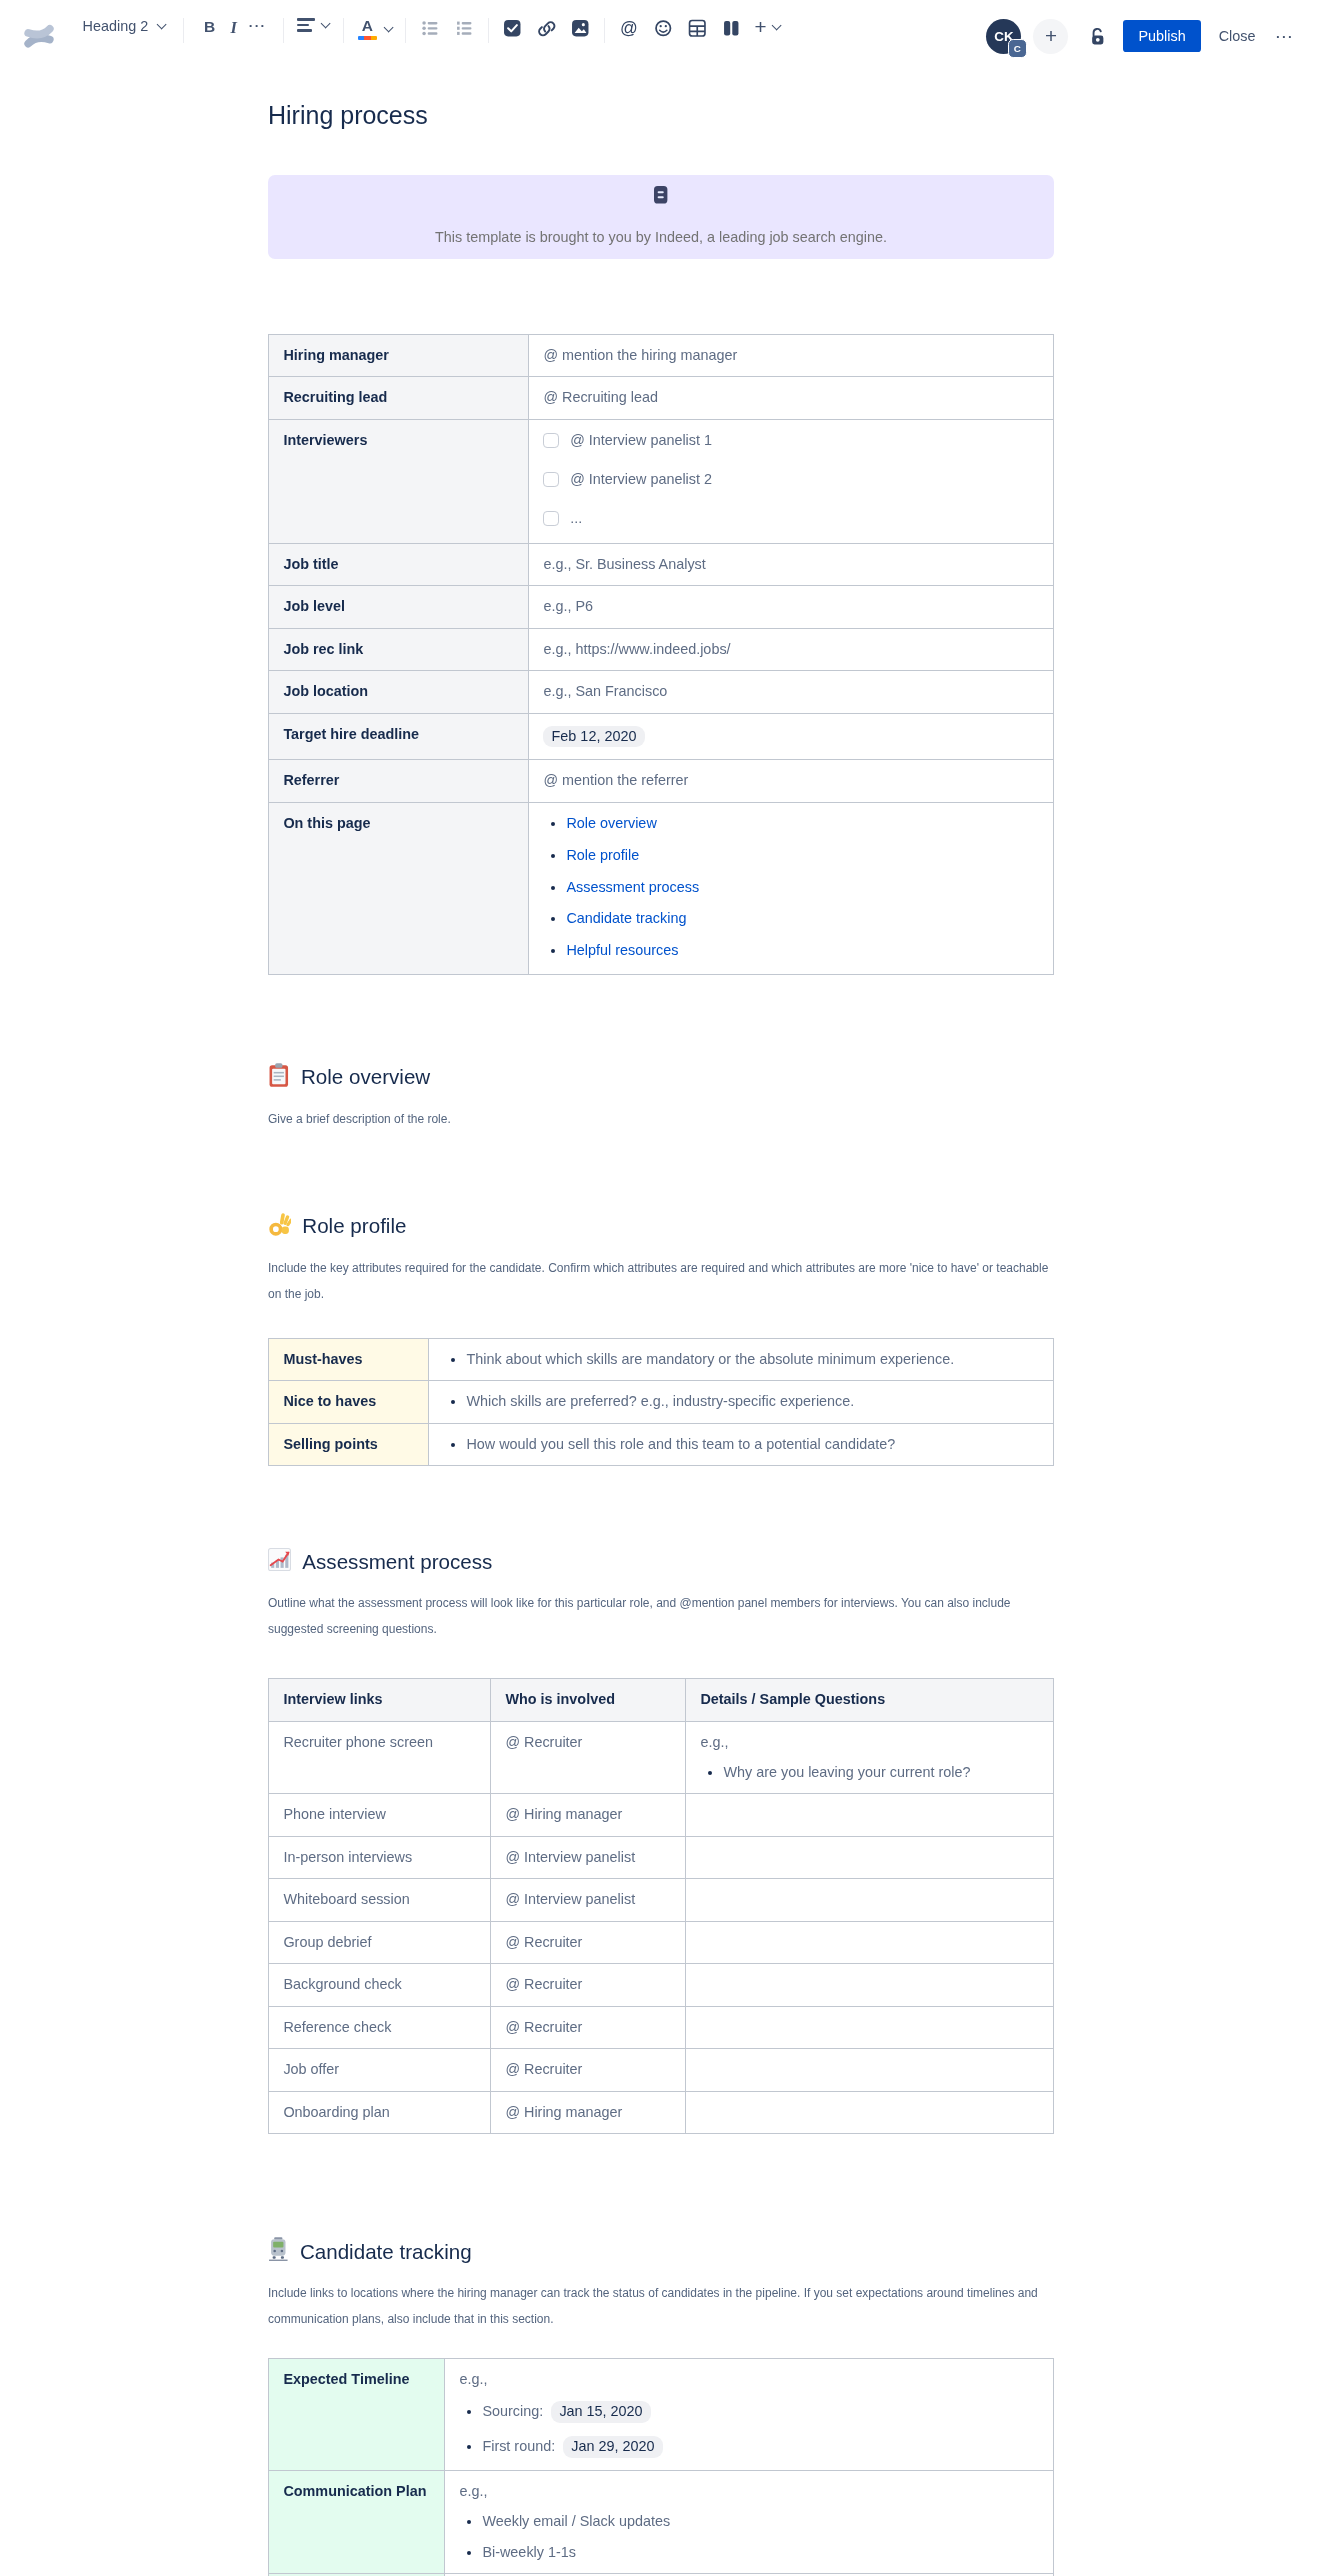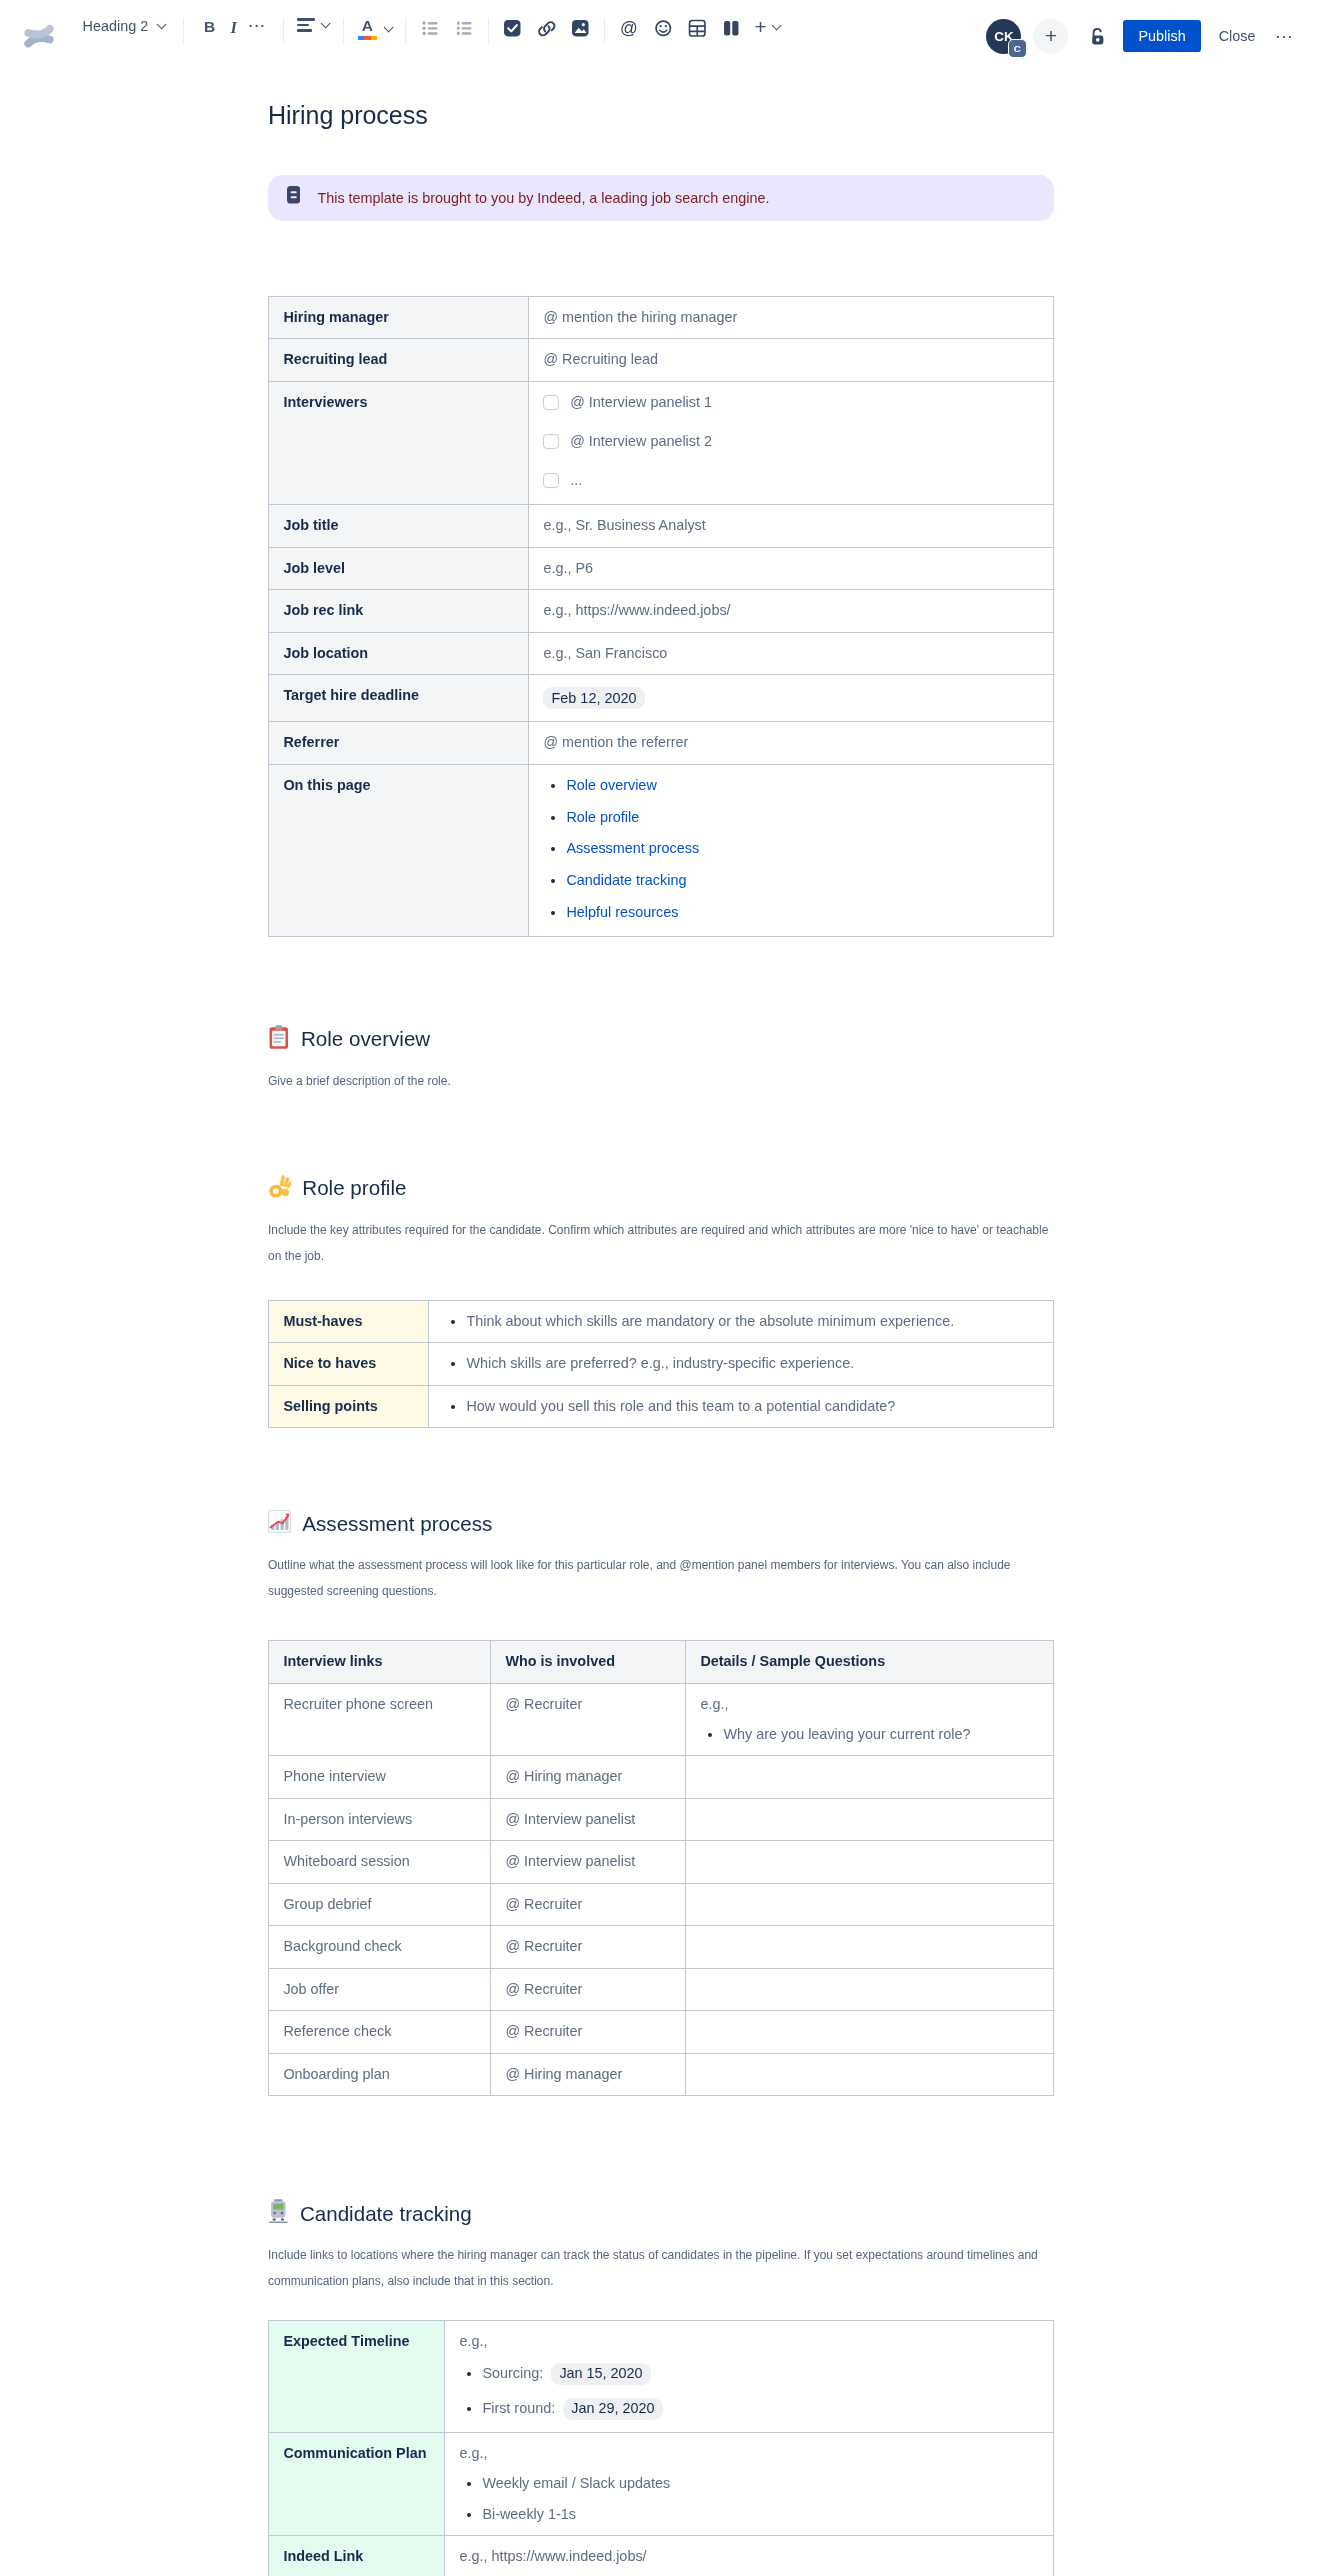--- a/index.html
+++ b/index.html
@@ -31,21 +31,21 @@
   .avatar-wrap { position:relative; width:35px; height:35px; margin-right:12px; }
   .avatar { width:35px; height:35px; border-radius:50%; background:#253858; color:#fff; font-size:13.4px; font-weight:700; display:flex; align-items:center; justify-content:center; }
   .avatar-badge { position:absolute; right:-5.2px; bottom:-4.1px; width:18.5px; height:18.5px; border-radius:5.2px; background:#4A6793; border:1.5px solid #fff; color:#fff; font-size:9.8px; font-weight:700; display:flex; align-items:center; justify-content:center; }
   .invite-circle { width:35px; height:35px; border-radius:50%; background:#F4F5F7; color:#42526E; font-size:20.6px; font-weight:400; display:flex; align-items:center; justify-content:center; margin-right:18.5px; }
   .publish-btn { background:#0052CC; color:#fff; font-size:14.4px; border:none; border-radius:3.1px; padding:7.7px 15.5px; margin:0 17.5px 0 15.5px; cursor:pointer; }
   .close-lbl { font-size:14.4px; color:#42526E; cursor:pointer; margin-right:20.6px; }
   .tb-over { font-size:13.4px; font-weight:700; letter-spacing:1.5px; color:#42526E; cursor:pointer; }
   
   .page { width:786px; margin-left:268px; }
   .page-title { font-size:25px; line-height:30px; font-weight:500; color:#172B4D; margin-top:28px; }
-  .note-panel { margin-top:45px; background:#EAE6FF; border-radius:15px; padding:11.3px 18.5px; display:flex; align-items:center; gap:17.5px; font-size:14.4px; line-height:20.6px; color:#7f1d1d; }
+  .note-panel { margin-top:45px; background:#EAE6FF; border-radius:7px; padding:11.3px 18.5px; display:flex; align-items:center; gap:17.5px; font-size:14.4px; line-height:20.6px; color:#737373;flex-direction:column; }
   .note-ico { flex:0 0 auto; }
   
   table { border-collapse:collapse; width:100%; }
   td, th { border:1px solid #C1C7D0; font-size:14.4px; line-height:17.5px; padding:12px 14.4px; vertical-align:top; text-align:left; }
   td.lbl { background:#F4F5F7; font-weight:700; color:#172B4D; }
   td.val { color:#5E6C84; }
   .info-table { margin-top:75px; }
   .info-table td.lbl { width:260px; }
   .date-pill { display:inline-block; background:#EFF0F3; border-radius:9px; padding:2.1px 8.2px; color:#172B4D; cursor:pointer; }
   ul.checklist { list-style:none; }
@@ -398,26 +398,26 @@
         <td class="val">Group debrief</td>
         <td class="val">@ Recruiter</td>
         <td class="val"></td>
       </tr>
       <tr>
         <td class="val">Background check</td>
         <td class="val">@ Recruiter</td>
         <td class="val"></td>
       </tr>
       <tr>
+        <td class="val">Reference check</td>
+        <td class="val">@ Recruiter</td>
+        <td class="val"></td>
+      </tr>
+      <tr>
         <td class="val">Job offer</td>
-        <td class="val">@ Recruiter</td>
-        <td class="val"></td>
-      </tr>
-      <tr>
-        <td class="val">Reference check</td>
         <td class="val">@ Recruiter</td>
         <td class="val"></td>
       </tr>
       <tr>
         <td class="val">Onboarding plan</td>
         <td class="val">@ Hiring manager</td>
         <td class="val"></td>
       </tr>
     </tbody>
   </table>

